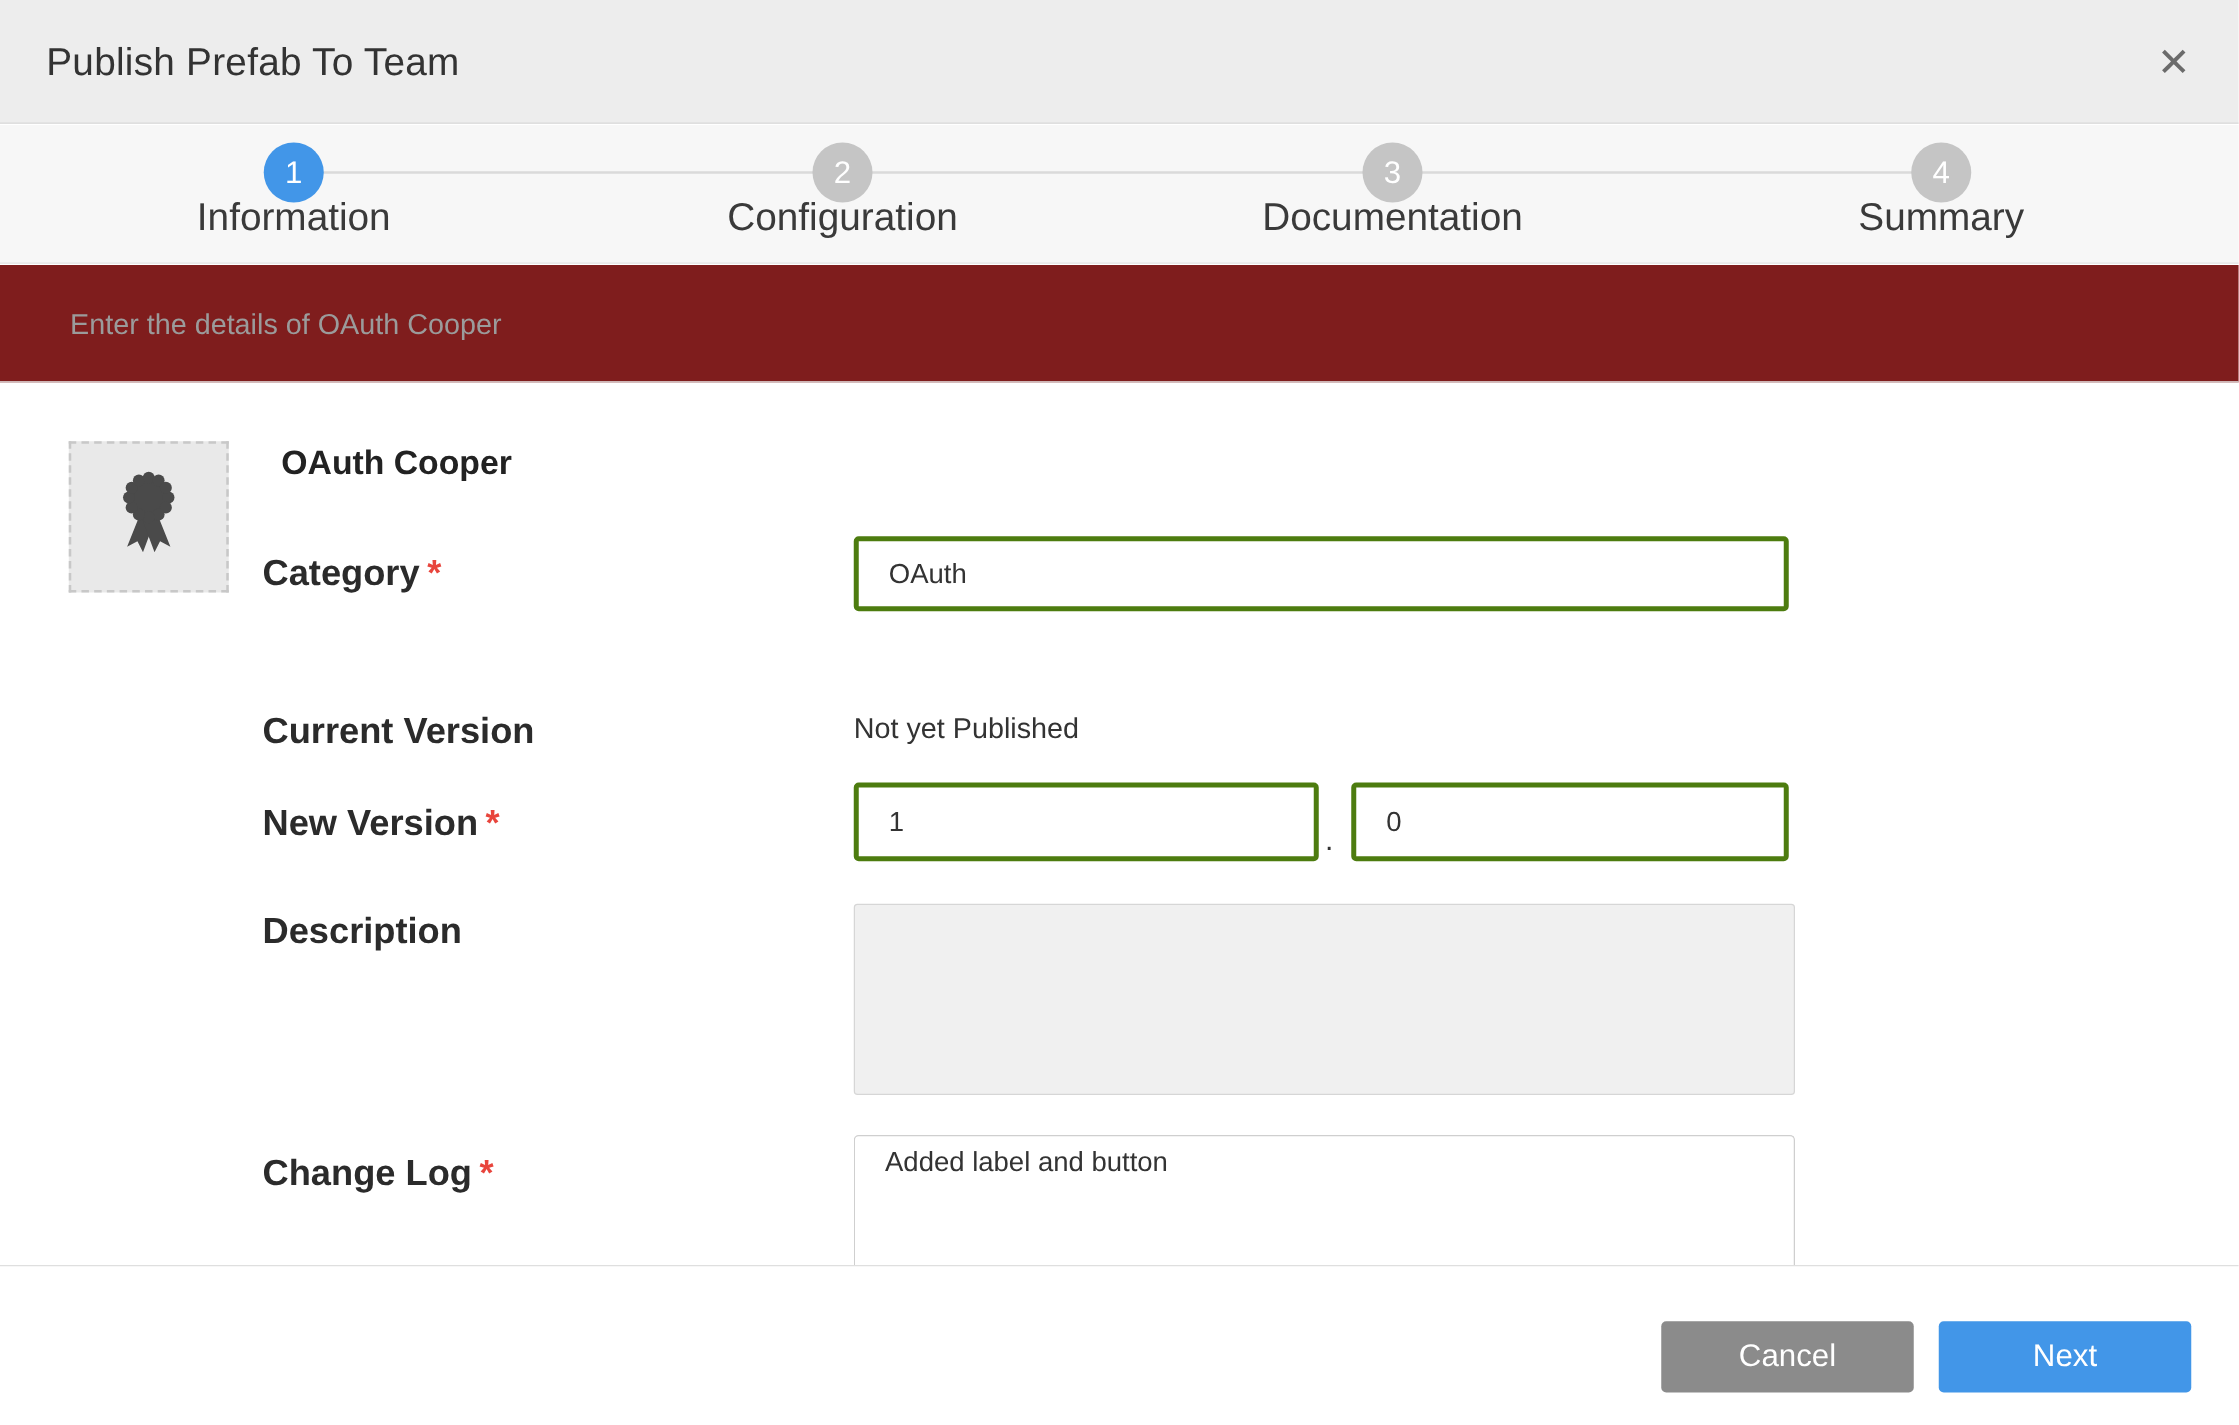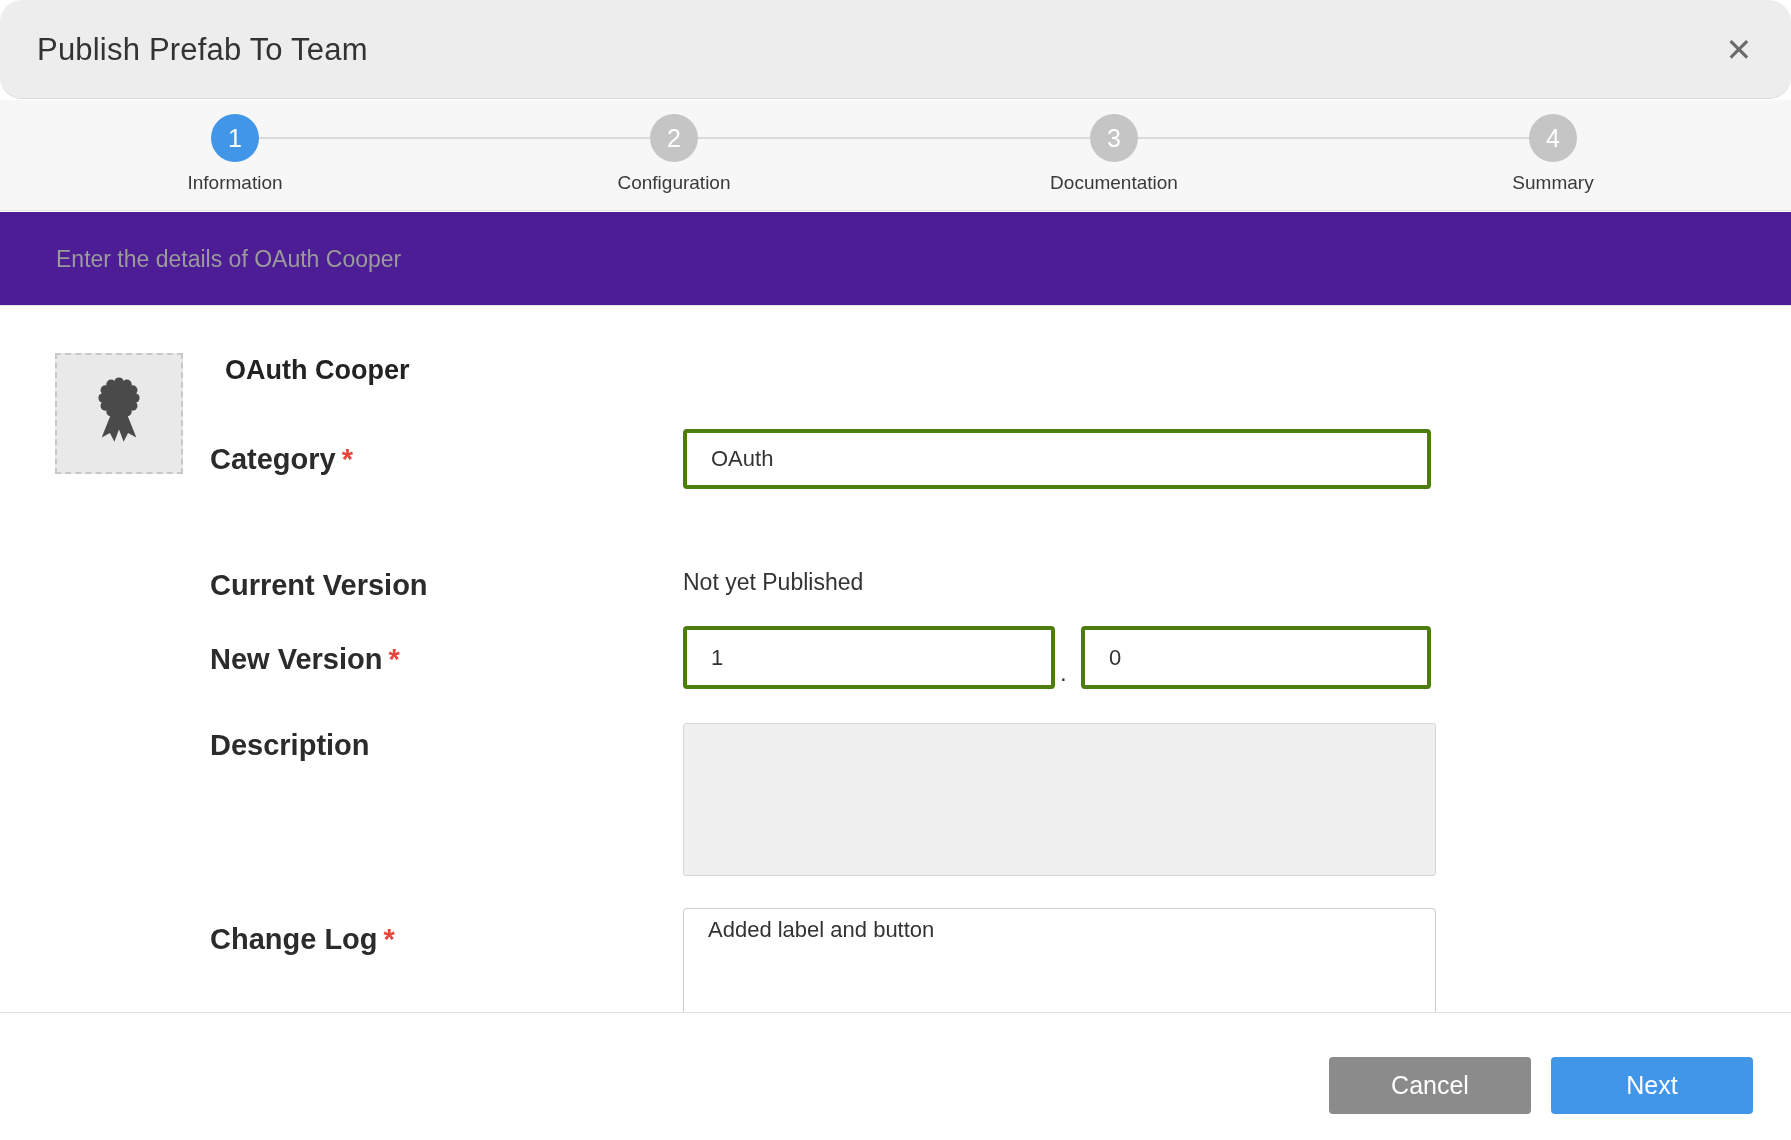--- a/index.html
+++ b/index.html
@@ -8,21 +8,21 @@
     font-family: "Liberation Sans", "DejaVu Sans", sans-serif;
     background: #ffffff;
     position: relative;
     color: #333;
   }
   .dialog { position: absolute; inset: 0; background: #fff; }
 
   
   .header {
     position: absolute; left: 0; top: 0; width: 1791px; height: 99px;
-    background: #EDEDED; border-bottom: 1px solid #D9D9D9; border-radius: 22px;
+    background: #EDEDED; border-bottom: 1px solid #D9D9D9;
   }
   .title {
     position: absolute; left: 37px; top: 0; height: 99px;
     display: flex; align-items: center;
     font-size: 31px; font-weight: 500; color: #333333; letter-spacing: .2px;
   }
   .close-btn {
     position: absolute; right: 28px; top: 26px; width: 48px; height: 48px;
     display: flex; align-items: center; justify-content: center;
     font-size: 32px; color: #6B6B6B; cursor: pointer; background: none; border: none;
@@ -40,28 +40,28 @@
   }
   .step { position: absolute; top: 0; width: 0; }
   .step-circle {
     position: absolute; left: -24px; top: 14px; width: 48px; height: 48px;
     border-radius: 50%; display: flex; align-items: center; justify-content: center;
     color: #fff; font-size: 25px; cursor: pointer;
   }
   .step-circle.active { background: #4296E8; }
   .step-circle.inactive { background: #C5C5C5; }
   .step-label {
-    position: absolute; top: 72px; left: 0; transform: translateX(-50%);
-    white-space: nowrap; font-size: 19px; color: #3A3A3A;
+    position: absolute; top: 56px; left: 0; transform: translateX(-50%);
+    white-space: nowrap; font-size: 31px; color: #3A3A3A;
   }
 
   
   .subtitle-band {
     position: absolute; left: 0; top: 212px; width: 1791px; height: 94px;
-    background: #4c1d95; border-bottom: 1px solid #E9E9E9;
+    background: #7f1d1d; border-bottom: 1px solid #E9E9E9;
   }
   .subtitle {
     position: absolute; left: 56px; top: 0; height: 94px;
     display: flex; align-items: center;
     font-size: 23px; color: #9B9B9B;
   }
 
   
   .content { position: absolute; left: 0; top: 307px; width: 1791px; height: 705px; background: #fff; }
 

